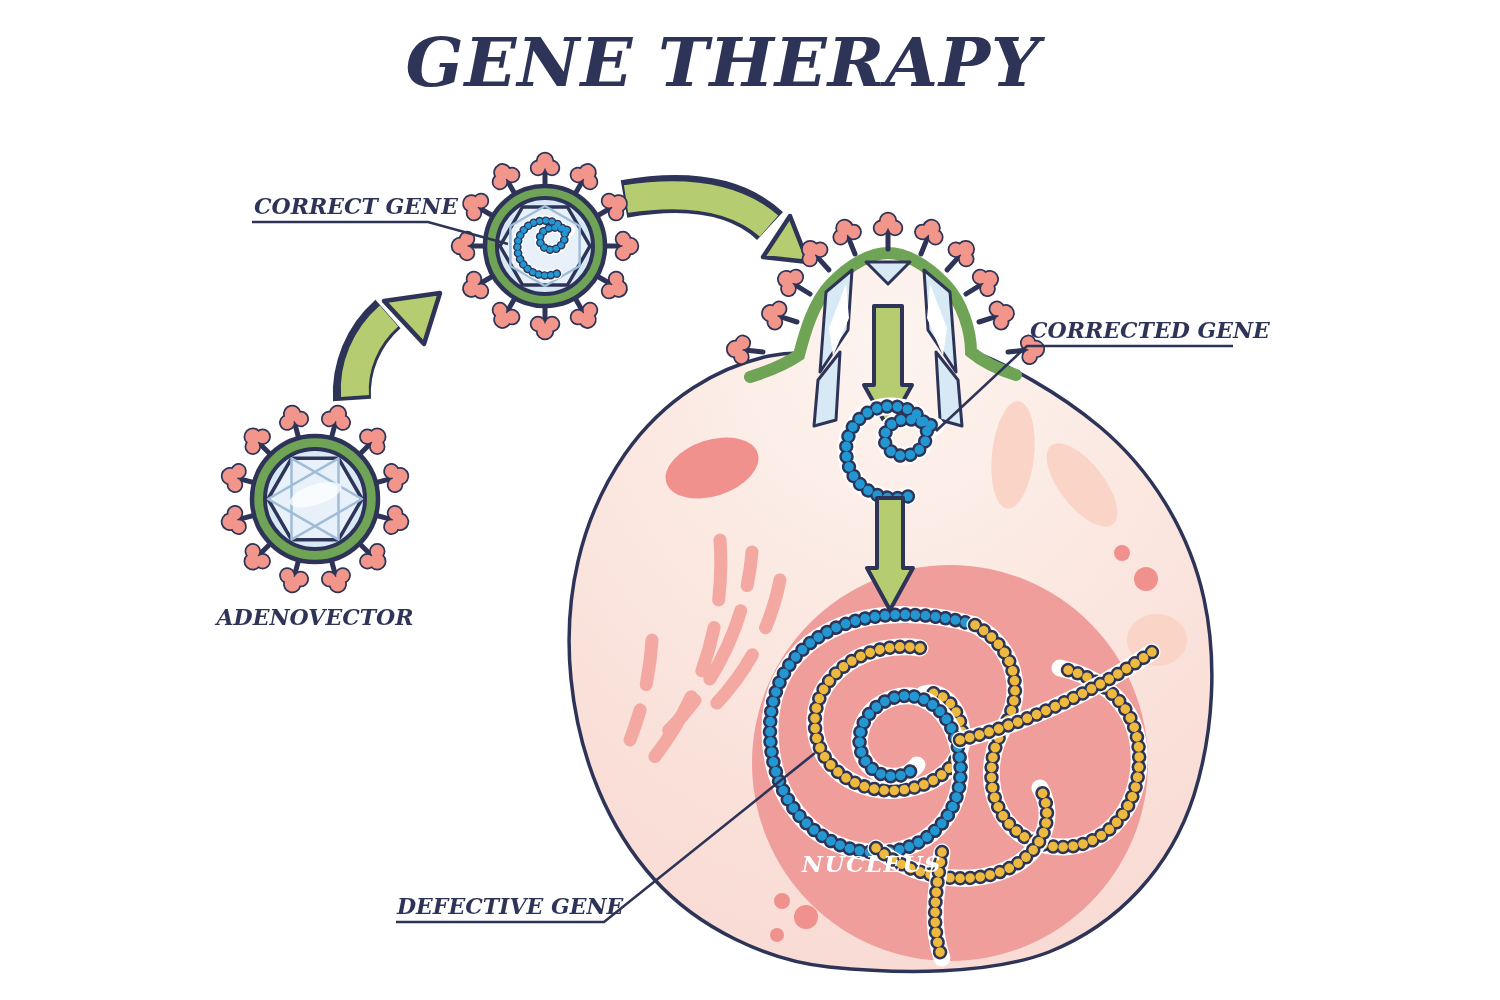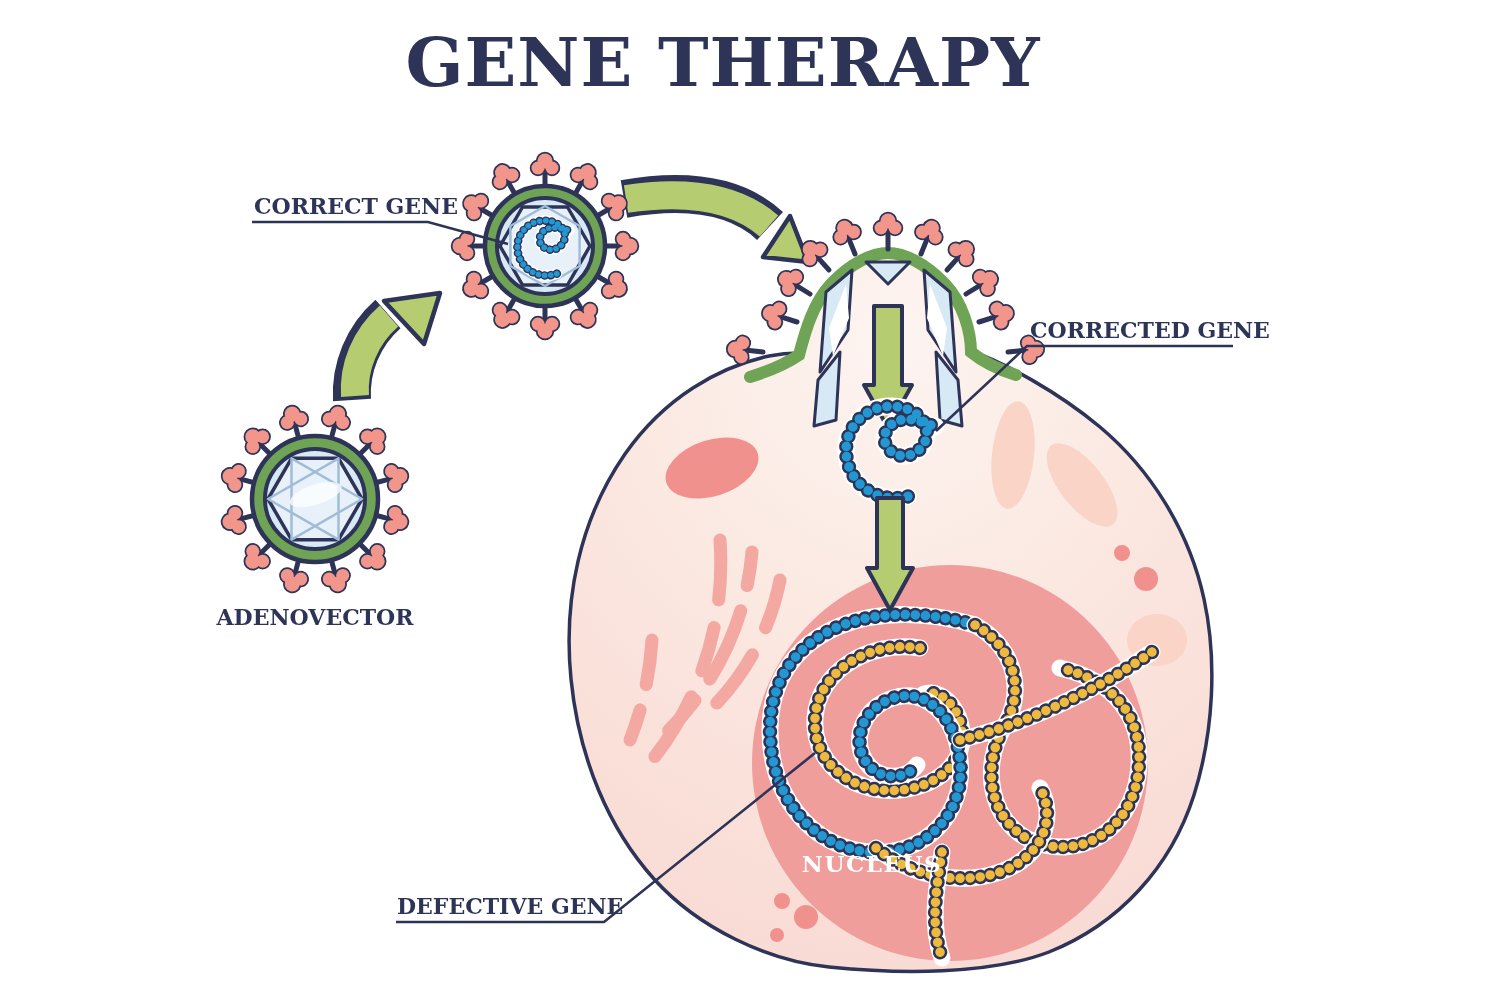--- a/index.html
+++ b/index.html
@@ -1,16 +1,16 @@
 <!DOCTYPE html>
 <html style="--ink: #2e3457; --arrow_green: #b6cc70; --ring_green: #6fa355; --capsid_fill: #d8e9f6; --capsid_face: #e8f1fa; --capsid_edge: #9fbdd8; --gene_blue: #2397d2; --gene_yellow: #edb93f; --spike_pink: #f2968b; --cell_light: #fdf4f0; --cell_pink: #f8d9d2; --organelle: #f3a8a2; --blob_dark: #f0918d; --blob_peach: #f9d4c7; --nucleus_pink: #ef9e9b; --text_white: #ffffff;"><head>
 <meta charset="utf-8">
 <style>
   html,body{margin:0;padding:0;background:#ffffff;}
-  .stage{position:relative;width:1304px;height:1000px;background:#fff;overflow:hidden;}
+  .stage{position:relative;width:1304px;height:1000px;background:#fff;overflow:hidden;font-style:italic;}
   svg{display:block;}
   text{user-select:none;}
   .t-title{font-family:"DejaVu Serif",serif;font-weight:700;font-size:68px;letter-spacing:1px;fill:var(--ink);}
   .t-label{font-family:"DejaVu Serif",serif;font-weight:700;font-size:22px;letter-spacing:0px;fill:var(--ink);}
   .t-nucleus{font-family:"DejaVu Serif",serif;font-weight:700;font-size:23px;letter-spacing:1.5px;fill:var(--text_white);}
   .ln{stroke:var(--ink);stroke-width:2.6;fill:none;}
   .cell-body{fill:url(#cellGrad);stroke:var(--ink);stroke-width:3.5;}
   .band{stroke:var(--ring_green);stroke-width:12;fill:none;stroke-linecap:round;}
   .shard{fill:var(--capsid_fill);stroke:var(--ink);stroke-width:3;stroke-linejoin:round;}
   .shardW{fill:var(--text_white);stroke:none;}

